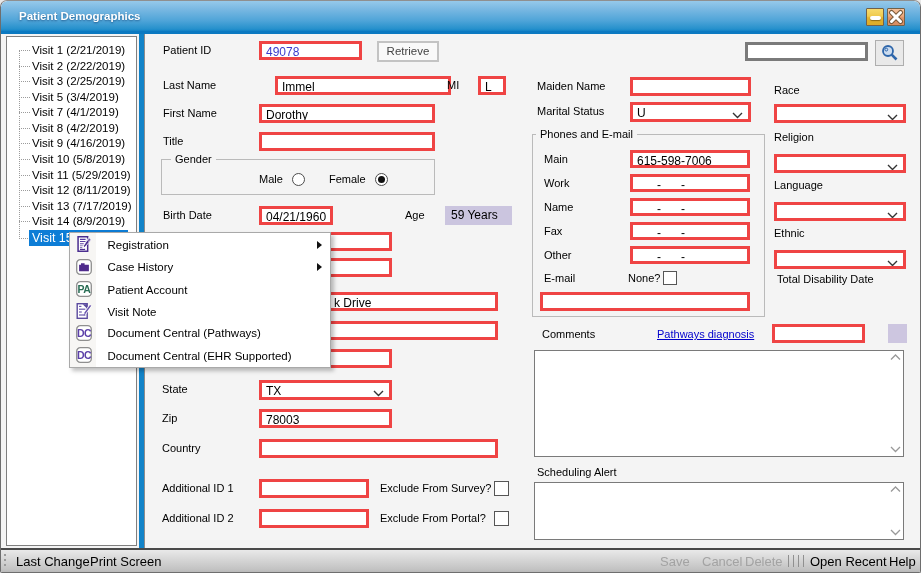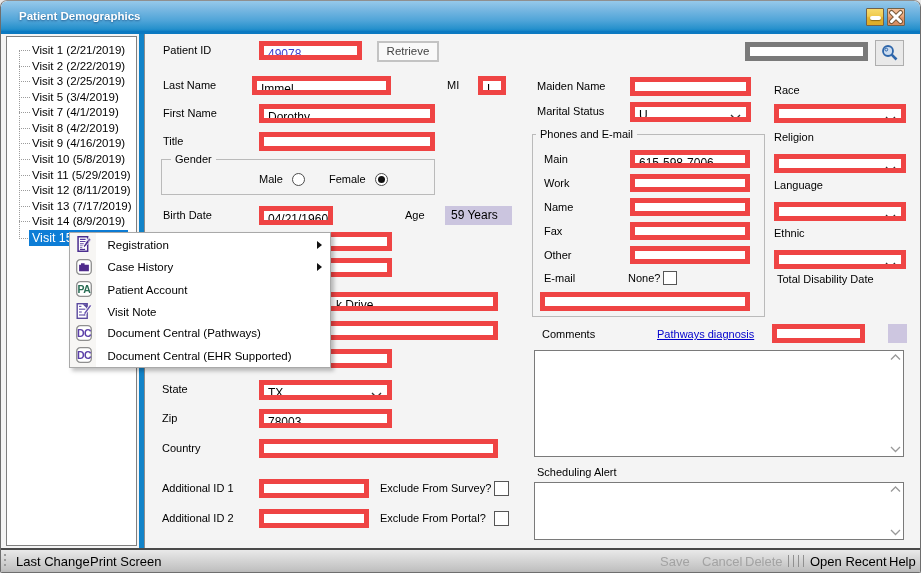--- a/index.html
+++ b/index.html
@@ -5,21 +5,21 @@
 *{margin:0;padding:0;box-sizing:border-box}
 html,body{width:921px;height:573px;overflow:hidden;background:#e8e8e8;font-family:"Liberation Sans",sans-serif}
 #win{position:absolute;left:0;top:0;width:921px;height:573px;border:1px solid #6e6e6e;border-top-color:#8f8f8f;border-radius:7px 7px 2px 2px;background:#f4f4f4;overflow:hidden}
 #titlebar{position:absolute;left:0;top:0;width:100%;height:33px;background:linear-gradient(#96c9ea 0%,#79b8e2 25%,#4ea4d8 60%,#2590cc 85%,#1181c6 91%,#0b79c1 92%,#0b79c1 100%);border-radius:6px 6px 0 0}
 #title{position:absolute;left:18px;top:9px;font-size:11.5px;font-weight:bold;color:#fff;text-shadow:0 1px 2px rgba(0,40,90,.55)}
 .tbtn{position:absolute;top:7px;width:18px;height:18px;border:1px solid #71614a;border-radius:1px}
 #btnmin{left:865px;background:linear-gradient(#f7da6d 0%,#efca4e 45%,#e2b32e 55%,#dcab28 100%)}
 #btnmin .bar{position:absolute;left:3px;top:7px;width:11px;height:4px;background:#fff;border-radius:2px;box-shadow:0 1px 1px rgba(90,60,0,.6)}
 #btnclose{left:886px;background:linear-gradient(#f4c29c 0%,#eda87c 45%,#e0946a 55%,#d98e62 100%)}
 .lbl{position:absolute;font-size:11px;color:#000;height:19px;line-height:19px;white-space:nowrap}
-.inp{position:absolute;background:#fff;border:5px solid #ef4444;height:19px;font-size:12px;line-height:17px;padding-left:4px;white-space:nowrap;overflow:hidden;color:#000}
+.inp{position:absolute;background:#fff;border:3px solid #ef4444;height:19px;font-size:12px;line-height:17px;padding-left:4px;white-space:nowrap;overflow:hidden;color:#000}
 .gb{position:absolute;border:1px solid #bababa}
 .gb>span{position:absolute;top:-8px;left:9px;background:#f4f4f4;padding:0 4px;font-size:11px;line-height:14px}
 .cb{position:absolute;width:15px;height:15px;background:#fff;border:1px solid #565656}
 .chev{position:absolute;right:5px;top:7px}
 .radio{position:absolute;width:13px;height:13px;border:1px solid #4c4c4c;border-radius:50%;background:#fff}
 .radio.on::after{content:"";position:absolute;left:2px;top:2px;width:7px;height:7px;border-radius:50%;background:#111}
 .ti{position:absolute;left:31px;height:15px;line-height:15px;font-size:11.5px;color:#000;white-space:nowrap}
 .st{position:absolute;top:552px;height:18px;line-height:18px;font-size:13px;color:#000;white-space:nowrap}
 .mi{position:absolute;left:37.5px;height:22px;line-height:22px;font-size:11.5px;color:#000;white-space:nowrap}
 .mico{position:absolute;left:6px;width:16px;height:16px}
@@ -95,21 +95,21 @@
   <div style="position:absolute;left:376px;top:40px;width:62px;height:21px;border:2px solid #c3c3c3;background:#f9f9f9;color:#444;font-size:11.5px;line-height:17px;text-align:center">Retrieve</div>
   <div class="inp" style="left:744px;top:41px;width:123px;border-color:#7a7a7a"></div>
   <div style="position:absolute;left:874px;top:39px;width:29px;height:26px;border:1px solid #aeaeae;background:#e9e9e9">
     <svg width="27" height="24" viewBox="0 0 27 24">
         <circle cx="12" cy="10" r="5" fill="#ccdcef" stroke="#2e66aa" stroke-width="1.8"></circle>
         <circle cx="10.3" cy="8.6" r="1.4" fill="none" stroke="#2e66aa" stroke-width="1"></circle>
         <line x1="15.7" y1="13.7" x2="20.5" y2="18.5" stroke="#2e66aa" stroke-width="2.6"></line>
       </svg>
   </div>
   <div class="lbl" style="left:162px;top:75px">Last Name</div>
-  <div class="inp" style="left:251px;top:75px;width:139px">Immel</div>
+  <div class="inp" style="left:274px;top:75px;width:176px">Immel</div>
   <div class="lbl" style="left:446px;top:75px">MI</div>
   <div class="inp" style="left:477px;top:75px;width:28px">L</div>
   <div class="lbl" style="left:162px;top:103px">First Name</div>
   <div class="inp" style="left:258px;top:103px;width:176px">Dorothy</div>
   <div class="lbl" style="left:162px;top:131px">Title</div>
   <div class="inp" style="left:258px;top:131px;width:176px"></div>
   <div class="gb" style="left:160px;top:158px;width:274px;height:36px">
       <span>Gender</span>
     </div>
   <div class="lbl" style="left:258px;top:169px">Male</div>

